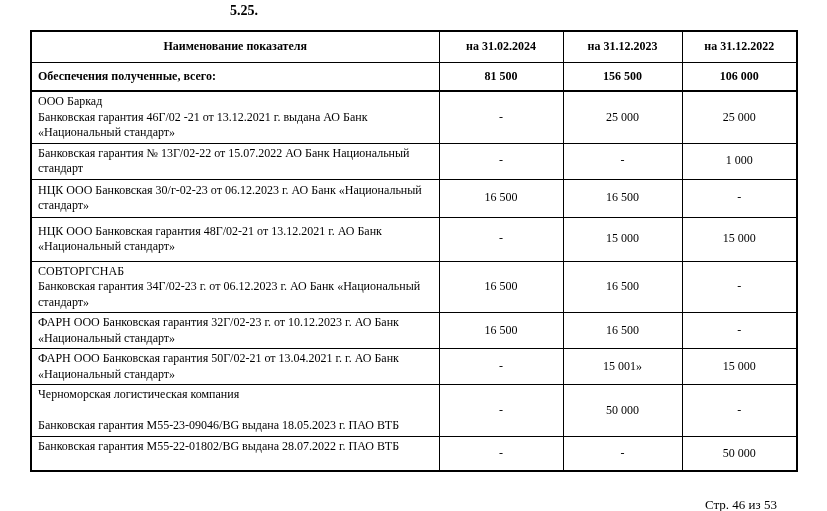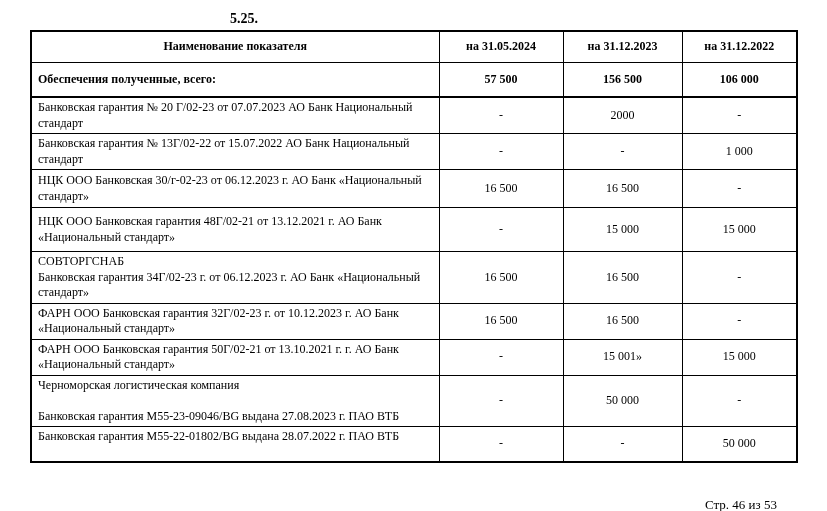--- a/index.html
+++ b/index.html
@@ -11,21 +11,21 @@
     width: 827px;
     height: 511px;
     overflow: hidden;
     position: relative;
     font-family: "Liberation Serif", serif;
     color: #000;
   }
   .doc-title {
     position: absolute;
     left: 230px;
-    top: 11px;
+    top: 3px;
     font-weight: bold;
     font-size: 14px;
     display: flex;
     white-space: nowrap;
   }
   .doc-title .num {
     display: inline-block;
     width: 83px;
   }
   table.collateral {
@@ -60,21 +60,21 @@
   }
   td.val {
     text-align: center;
     vertical-align: middle;
   }
   tr.total td { font-weight: bold; border-bottom: 2px solid #000; }
   tr.total td.name { padding-left: 6px; }
   tr.top-label td.name { vertical-align: top; }
   
   tr.rh-head { height: 31px; }
-  tr.rh0  { height: 35px; }
+  tr.rh0  { height: 29px; }
   tr.rh1  { height: 51px; }
   tr.rh2  { height: 31px; }
   tr.rh3  { height: 32px; }
   tr.rh4  { height: 38px; padding-left: 35px; }
   tr.rh5  { height: 44px; padding-left: 24px; }
   tr.rh6  { height: 46px; margin-left: 48px; }
   tr.rh7  { height: 35px; }
   tr.rh8  { height: 30px; }
   tr.rh9  { height: 48px; }
   tr.rh10 { height: 35px; }
@@ -96,35 +96,36 @@
 <table class="collateral">
   <colgroup>
     <col class="c1">
       <col class="c2">
       <col class="c3">
       <col class="c4">
   </colgroup>
   <tbody>
       <tr class="rh-head">
     <th>Наименование показателя</th>
-    <th>на 31.05.2024</th>
+    <th>на 31.02.2024</th>
     <th>на 31.12.2023</th>
     <th>на 31.12.2022</th>
   </tr>
   <tr class="rh0 total">
     <td class="name">Обеспечения полученные, всего:</td>
-    <td class="val">57 500</td>
+    <td class="val">81 500</td>
     <td class="val">156 500</td>
     <td class="val">106 000</td>
   </tr>
-  <tr class="rh2">
-    <td class="name">Банковская гарантия № 20 Г/02-23 от 07.07.2023 АО Банк Национальный стандарт</td>
+  <tr class="rh1">
+    <td class="name">ООО Баркад
+Банковская гарантия 46Г/02 -21 от 13.12.2021 г. выдана АО Банк «Национальный стандарт»</td>
     <td class="val">-</td>
-    <td class="val">2000</td>
-    <td class="val">-</td>
+    <td class="val">25 000</td>
+    <td class="val">25 000</td>
   </tr>
   <tr class="rh3">
     <td class="name">Банковская гарантия № 13Г/02-22 от 15.07.2022 АО Банк Национальный стандарт</td>
     <td class="val">-</td>
     <td class="val">-</td>
     <td class="val">1 000</td>
   </tr>
   <tr class="rh4">
     <td class="name">НЦК ООО Банковская 30/г-02-23  от 06.12.2023 г. АО Банк «Национальный стандарт»</td>
     <td class="val">16 500</td>
@@ -144,29 +145,29 @@
     <td class="val">16 500</td>
     <td class="val">-</td>
   </tr>
   <tr class="rh7">
     <td class="name">ФАРН ООО Банковская гарантия 32Г/02-23 г. от 10.12.2023 г. АО Банк «Национальный стандарт»</td>
     <td class="val">16 500</td>
     <td class="val">16 500</td>
     <td class="val">-</td>
   </tr>
   <tr class="rh8">
-    <td class="name">ФАРН ООО Банковская гарантия 50Г/02-21 от 13.10.2021 г. г. АО Банк «Национальный стандарт»</td>
+    <td class="name">ФАРН ООО Банковская гарантия 50Г/02-21 от 13.04.2021 г. г. АО Банк «Национальный стандарт»</td>
     <td class="val">-</td>
     <td class="val">15 001»</td>
     <td class="val">15 000</td>
   </tr>
   <tr class="rh9 top-label">
     <td class="name">Черноморская логистическая компания
 
-Банковская гарантия М55-23-09046/BG выдана 27.08.2023 г. ПАО ВТБ</td>
+Банковская гарантия М55-23-09046/BG выдана 18.05.2023 г. ПАО ВТБ</td>
     <td class="val">-</td>
     <td class="val">50 000</td>
     <td class="val">-</td>
   </tr>
   <tr class="rh10 top-label">
     <td class="name">Банковская гарантия М55-22-01802/BG выдана 28.07.2022 г. ПАО ВТБ</td>
     <td class="val">-</td>
     <td class="val">-</td>
     <td class="val">50 000</td>
   </tr>

